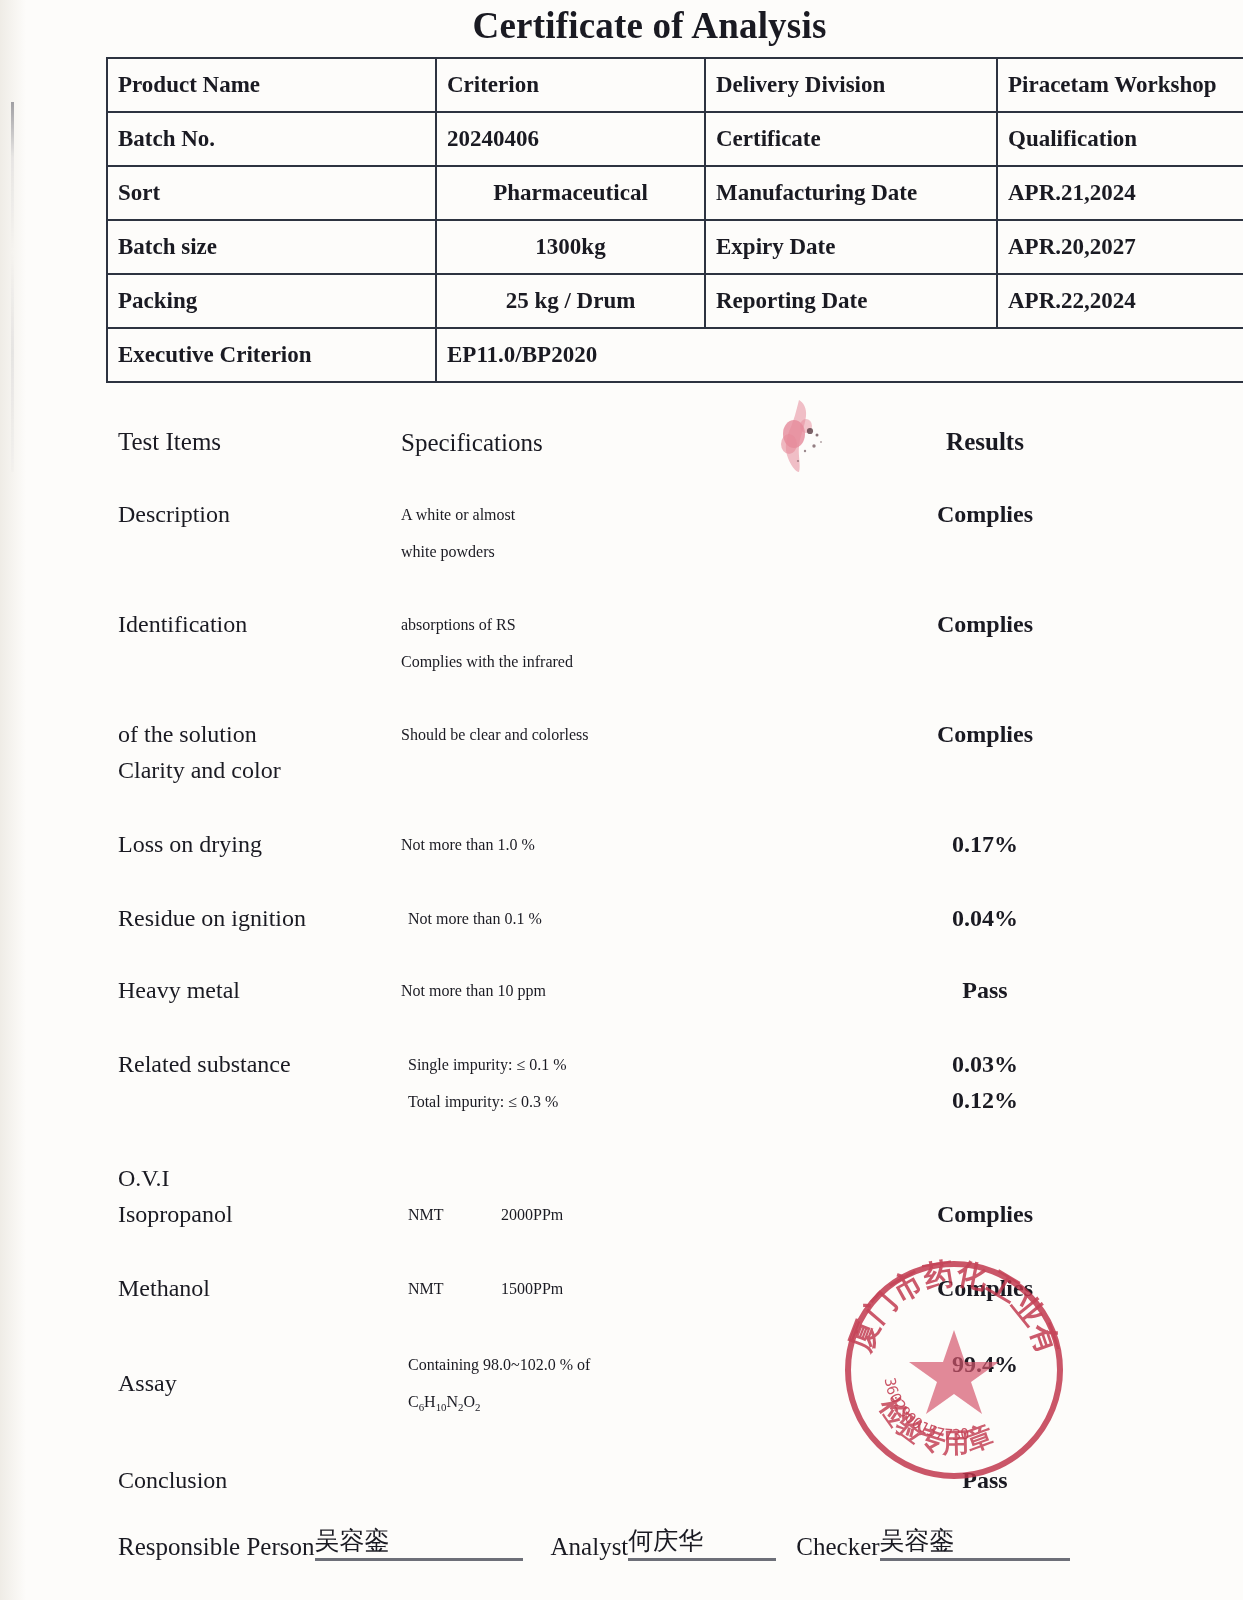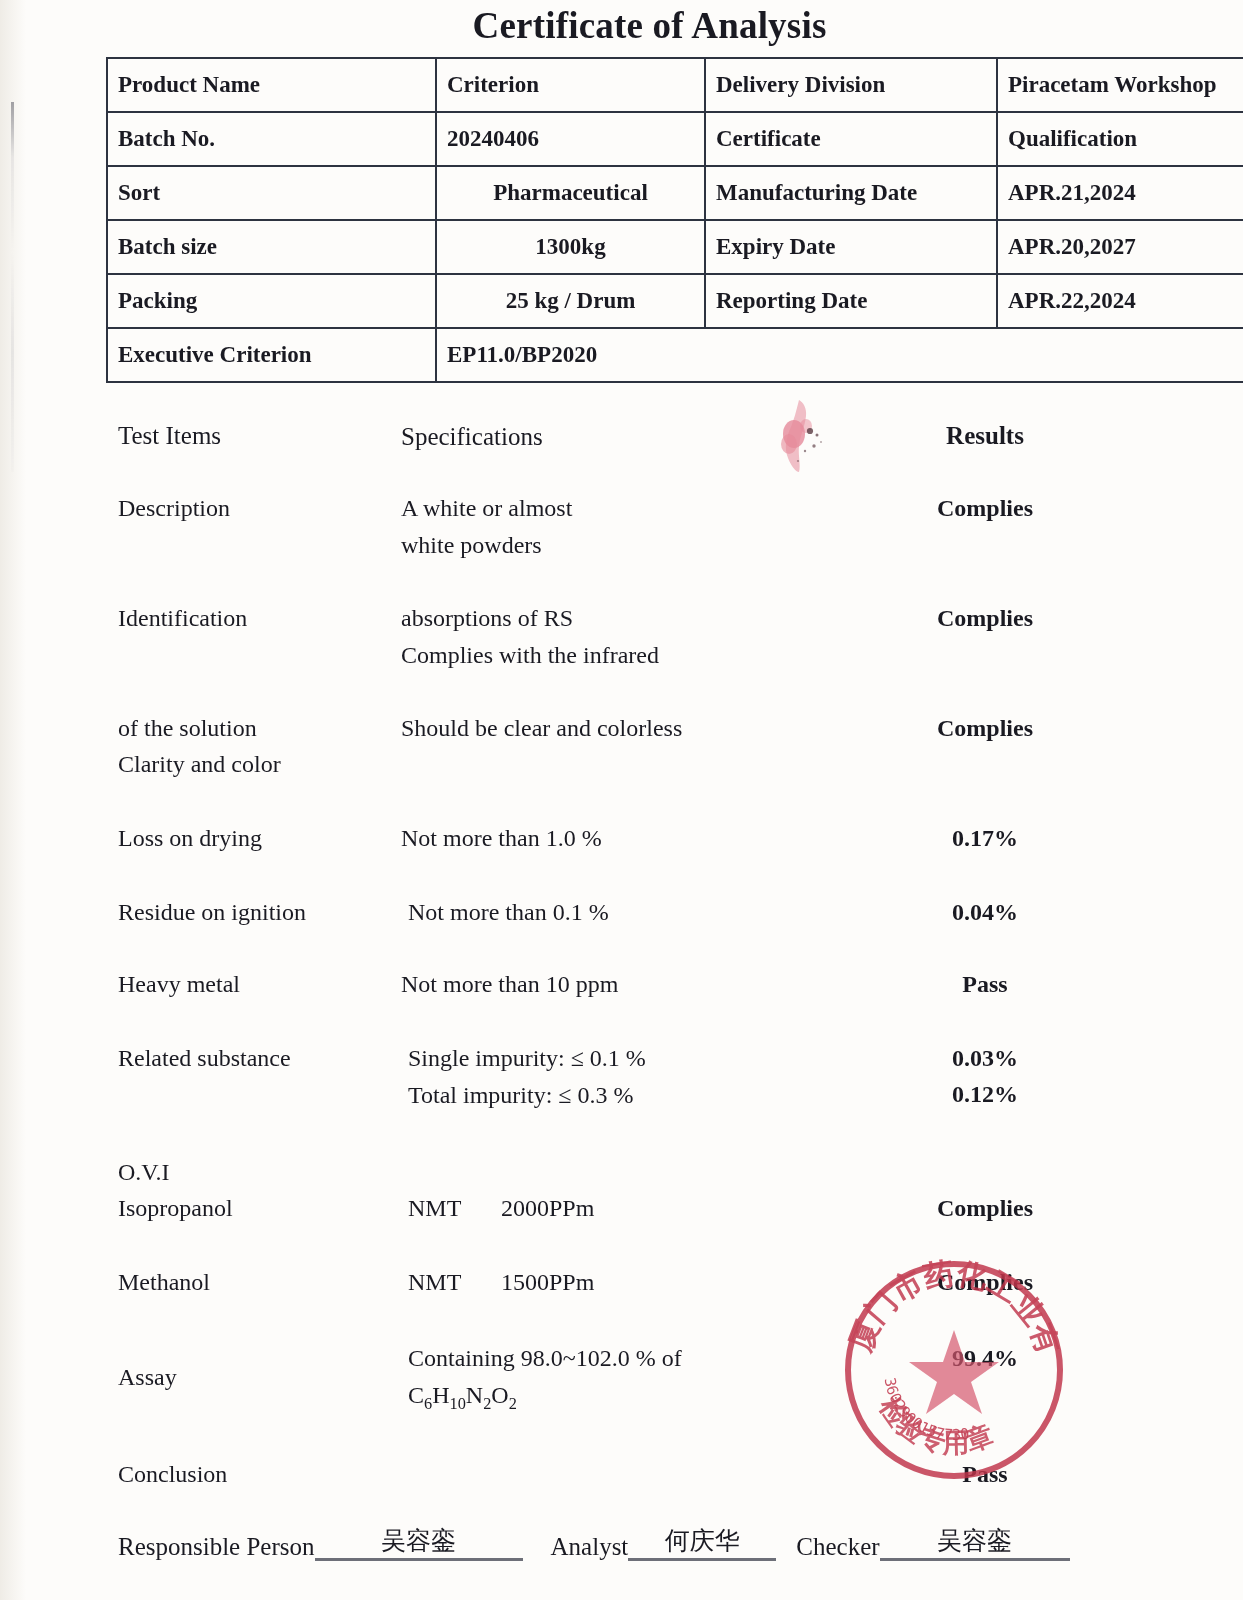--- a/index.html
+++ b/index.html
@@ -80,41 +80,41 @@
   .c2 { width: 247px; }
   .c3 { width: 270px; }
   .c4 { width: 305px; }
   .val-center { text-align: center; }
   .val-left { text-align: left; }
 
   
   .items {
     position: absolute;
     left: 0;
-    top: 0;
+    top: 6px;
     width: 1243px;
     height: 1400px;
   }
   .row {
     position: absolute;
     left: 0;
     width: 1243px;
   }
   .col-item {
     position: absolute;
     left: 118px;
     width: 280px;
     font-size: 24px;
     line-height: 36px;
   }
   .col-spec {
     position: absolute;
     left: 401px;
     width: 480px;
-    font-size: 24px;
+    font-size: 16px;
     line-height: 37px;
   }
   .col-spec.indent { left: 408px; }
   .col-result {
     position: absolute;
     left: 880px;
     width: 210px;
     text-align: center;
     font-size: 24px;
     line-height: 36px;
@@ -155,21 +155,21 @@
     left: 118px;
     top: 1524px;
     width: 1000px;
     font-size: 25px;
     white-space: nowrap;
   }
   .sign-label { }
   .sign-slot {
     display: inline-block;
     position: relative;
-    text-align: center;
+    text-align: left;
     border-bottom: 3px solid #6d6f78;
     vertical-align: bottom;
     font-family: "DejaVu Sans", "Liberation Sans", sans-serif;
     font-size: 25px;
     padding-bottom: 1px;
   }
   .slot-a { width: 208px; }
   .slot-b { width: 148px; }
   .slot-c { width: 190px; }
   .gap-a { display: inline-block; width: 28px; }

